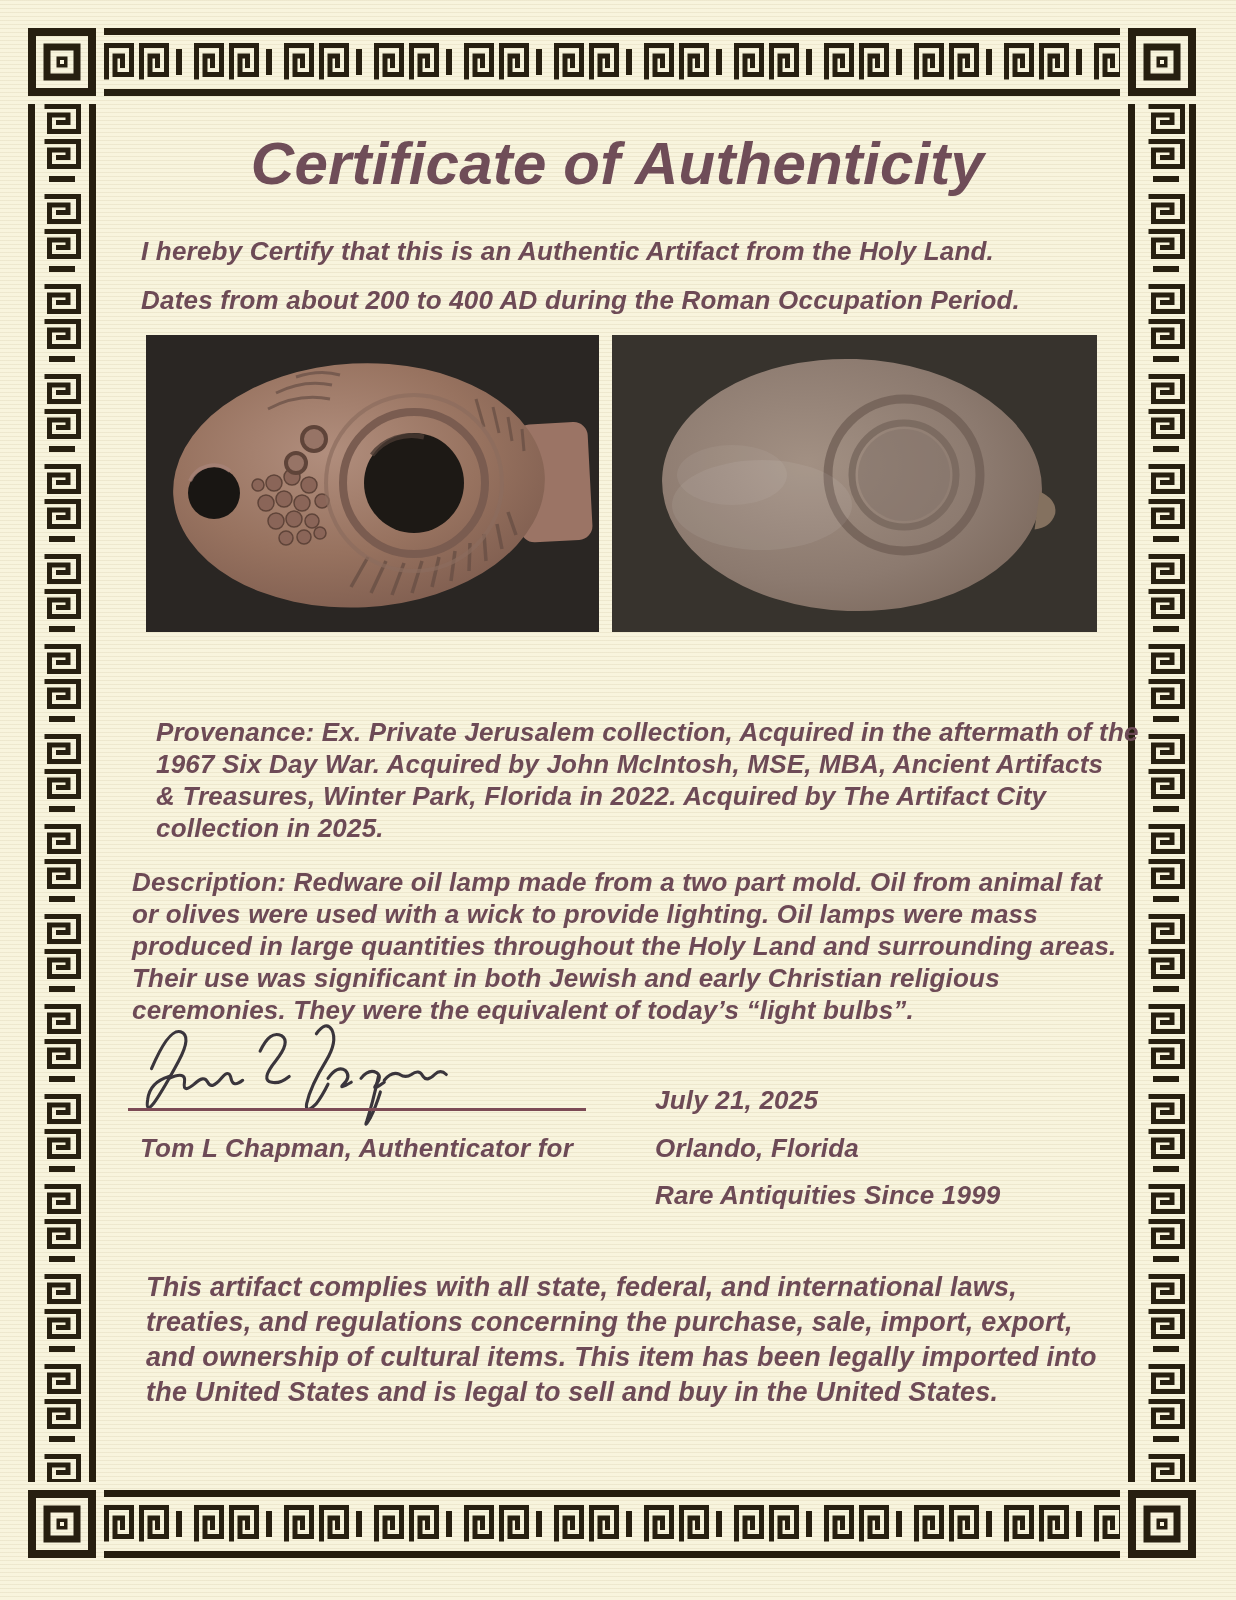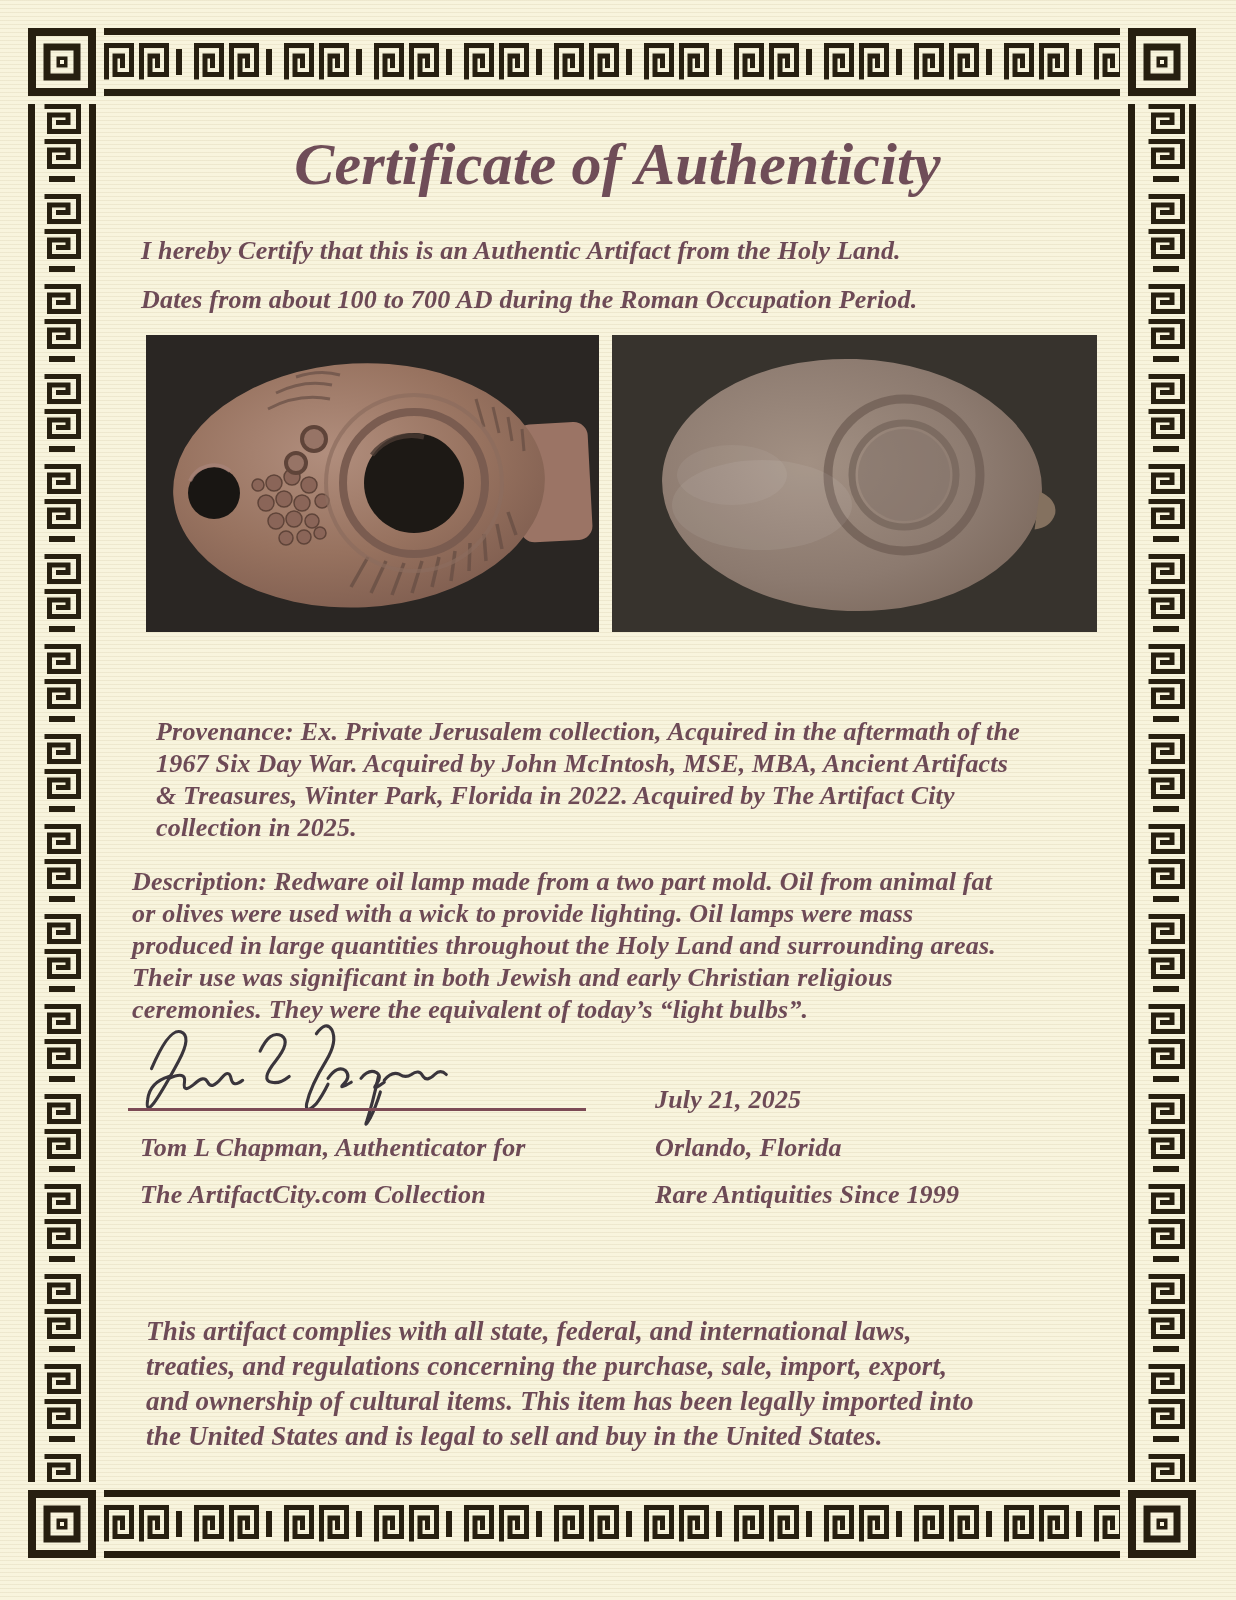--- a/index.html
+++ b/index.html
@@ -4,21 +4,21 @@
 <style>
   html,body{margin:0;padding:0;background:#e9e6d8;}
   .page{
     position:relative;
     width:1236px;height:1600px;
     margin:0 auto;
     background:
       repeating-linear-gradient(180deg, rgba(210,200,165,.28) 0 1px, rgba(255,255,255,0) 1px 4px),
       #f8f4dd;
     overflow:hidden;
-    font-family:Liberation Serif, serif;
+    font-family:Liberation Sans, sans-serif;
   }
   .abs{position:absolute;}
   .frame-svg{position:absolute;left:0;top:0;}
   .txt{
     position:absolute;
     color:#6d4a56;
     font-style:italic;
     font-weight:700;
     letter-spacing:.2px;
   }
@@ -94,21 +94,21 @@
     <g transform="translate(83,104) rotate(90)">
         <rect width="1378" height="42" fill="url(#meander)"></rect>
       </g>
     <g transform="translate(1187,104) rotate(90)">
         <rect width="1378" height="42" fill="url(#meander)"></rect>
       </g>
   </svg>
 
   <div class="txt title">Certificate of Authenticity</div>
   <div class="txt intro" style="left:141px;top:236px;">I hereby Certify that this is an Authentic Artifact from the Holy Land.</div>
-  <div class="txt intro" style="left:141px;top:285px;">Dates from about 100 to 700 AD during the Roman Occupation Period.</div>
+  <div class="txt intro" style="left:141px;top:285px;">Dates from about 200 to 400 AD during the Roman Occupation Period.</div>
 
   <svg class="photo" style="left:146px;top:335px;" width="453" height="297" viewBox="0 0 453 297">
     <defs>
       <radialGradient id="clayL" cx="42%" cy="36%" r="75%">
         <stop offset="0%" stop-color="#b18e7d"></stop>
         <stop offset="55%" stop-color="#97725f"></stop>
         <stop offset="100%" stop-color="#7b5a4d"></stop>
       </radialGradient>
     </defs>
     <rect width="453" height="297" fill="#2a2623"></rect>
@@ -214,23 +214,22 @@
       <path d="M186,16 Q196,2 202,12 Q208,24 196,44 Q180,70 176,88 Q174,100 186,88 Q192,80 198,68"></path>
       <path d="M198,62 Q208,48 216,54 Q222,60 214,68 Q208,74 222,66"></path>
       <path d="M232,62 Q240,52 248,56 Q254,60 248,68 Q242,76 256,66"></path>
       <path d="M250,60 Q244,88 238,106 Q235,114 242,102 Q247,92 252,76"></path>
       <path d="M256,64 Q264,54 272,58 Q278,62 284,58 Q292,52 296,60 Q300,66 308,58 Q314,52 320,58"></path>
     </g>
   </svg>
   <div class="sigline"></div>
 
   <div class="txt intro" style="left:140px;top:1133px;">Tom L Chapman, Authenticator for</div>
-  <div class="txt intro" style="left:140px;top:1180px;">The ArtifactCity.com Collection</div>
   <div class="txt intro" style="left:655px;top:1085px;">July 21, 2025</div>
   <div class="txt intro" style="left:655px;top:1133px;">Orlando, Florida</div>
   <div class="txt intro" style="left:655px;top:1180px;">Rare Antiquities Since 1999</div>
 
-  <div class="txt legal" style="left:146px;top:1270px;margin-top:44px;">This artifact complies with all state, federal, and international laws,
+  <div class="txt legal" style="left:146px;top:1270px;">This artifact complies with all state, federal, and international laws,
 treaties, and regulations concerning the purchase, sale, import, export,
 and ownership of cultural items. This item has been legally imported into
 the United States and is legal to sell and buy in the United States.</div>
 
 </div>
 
 </body></html>

